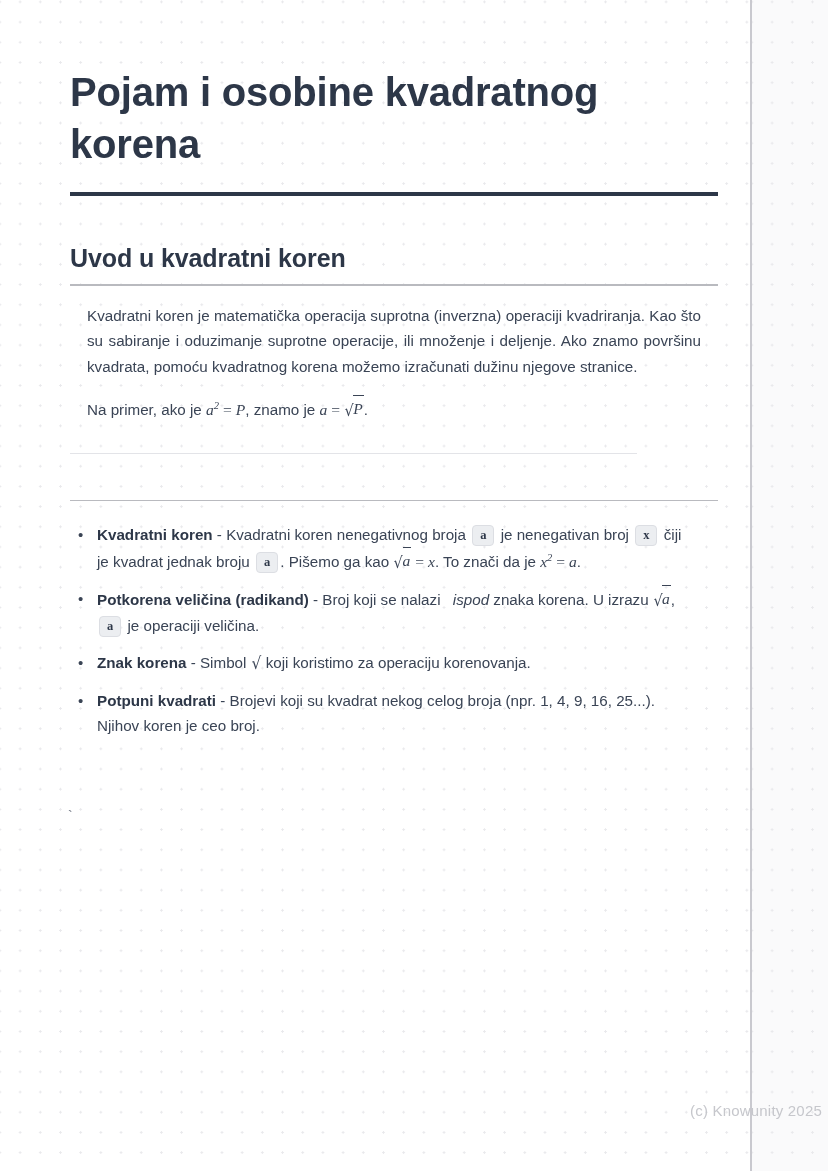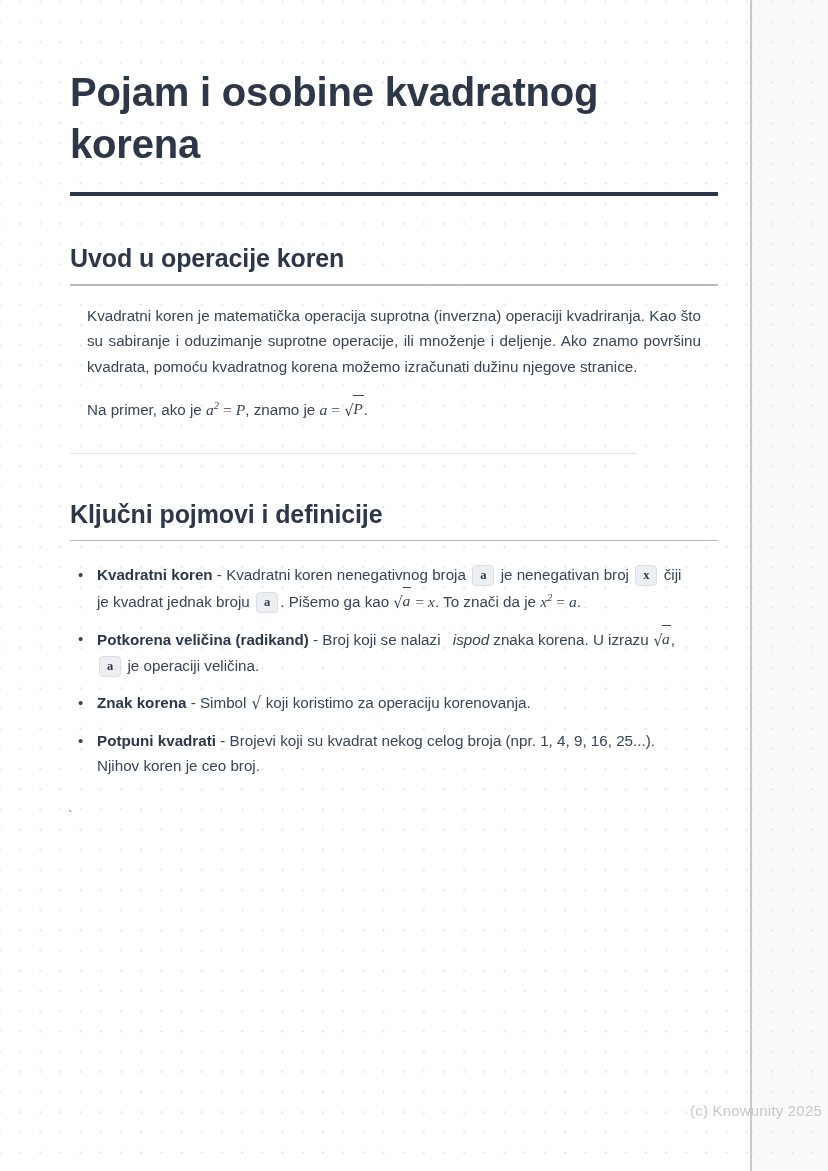--- a/index.html
+++ b/index.html
@@ -215,32 +215,31 @@
 
   <div id="right-panel"></div>
   <div id="right-rule"></div>
 
   <div id="content">
 
     <h1 class="doc-title">Pojam i osobine kvadratnog korena</h1>
     <div class="title-rule"></div>
 
     <div class="sec1">
-      <h2 class="section-title">Uvod u operacije koren</h2>
+      <h2 class="section-title">Uvod u kvadratni koren</h2>
       <div class="section-rule"></div>
 
       <p class="body p-intro">Kvadratni koren je matematička operacija suprotna (inverzna) operaciji kvadriranja. Kao što su sabiranje i oduzimanje suprotne operacije, ili množenje i deljenje. Ako znamo površinu kvadrata, pomoću kvadratnog korena možemo izračunati dužinu njegove stranice.</p>
 
       <p class="body p-example"><span>Na primer, ako je </span><span class="math"><span>a</span><sup>2</sup><span class="op"> = </span><span>P</span></span><span>, znamo je </span><span class="math"><span>a</span><span class="op"> = </span><span class="radical"><span class="sign">√</span><span class="rad">P</span></span></span><span>.</span></p>
 
       <div class="mid-divider"></div>
     </div>
 
     <div class="sec2">
-      <h2 class="section-title">Ključni pojmovi i definicije</h2>
       <div class="section-rule"></div>
 
       <ul class="terms">
 
         <li><b>Kvadratni koren</b><span> - </span><span>Kvadratni koren nenegativnog broja </span><span class="chip">a</span><span> je nenegativan broj </span><span class="chip">x</span><span> čiji je kvadrat jednak broju </span><span class="chip">a</span><span>. Pišemo ga kao </span><span class="math"><span class="radical"><span class="sign">√</span><span class="rad">a</span></span><span class="op"> = </span><span>x</span></span><span>. To znači da je </span><span class="math"><span>x</span><sup>2</sup><span class="op"> = </span><span>a</span></span><span>.</span></li>
 
         <li><b>Potkorena veličina (radikand)</b><span> - </span><span>Broj koji se nalazi </span><i>ispod</i><span> znaka korena. U izrazu </span><span class="math"><span class="radical"><span class="sign">√</span><span class="rad">a</span></span></span><span>, </span><span class="chip">a</span><span> je operaciji veličina.</span></li>
 
         <li><b>Znak korena</b><span> - </span><span>Simbol </span><span class="sqrt-only">√</span><span> koji koristimo za operaciju korenovanja.</span></li>
 

